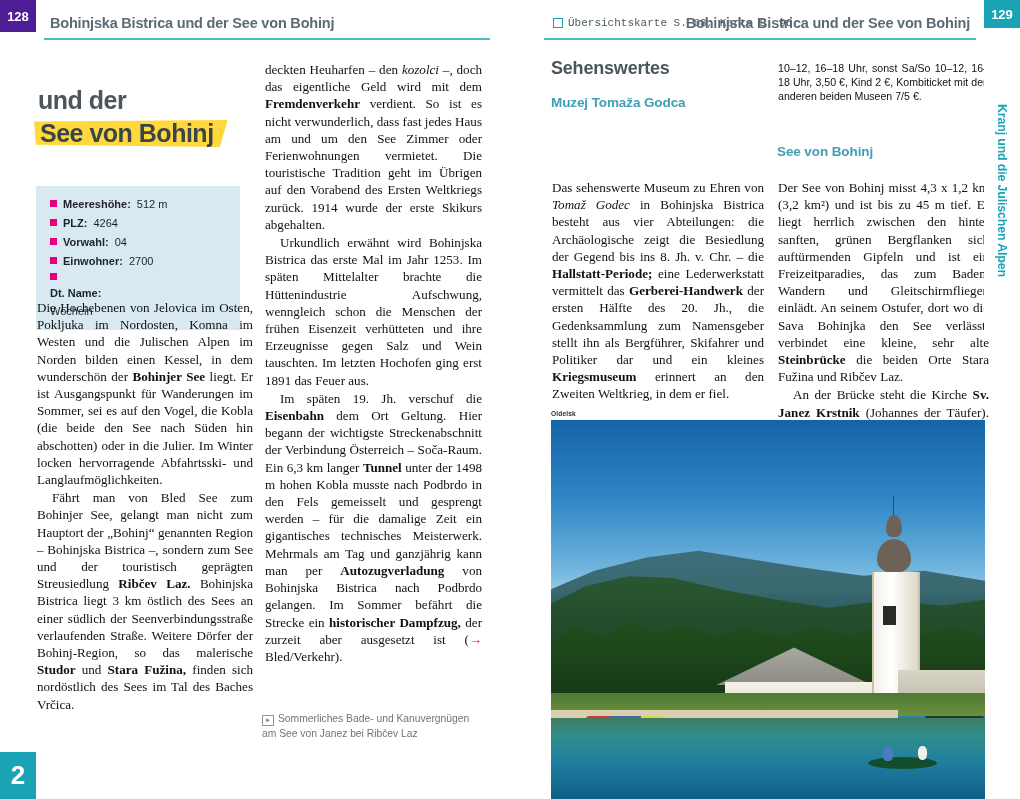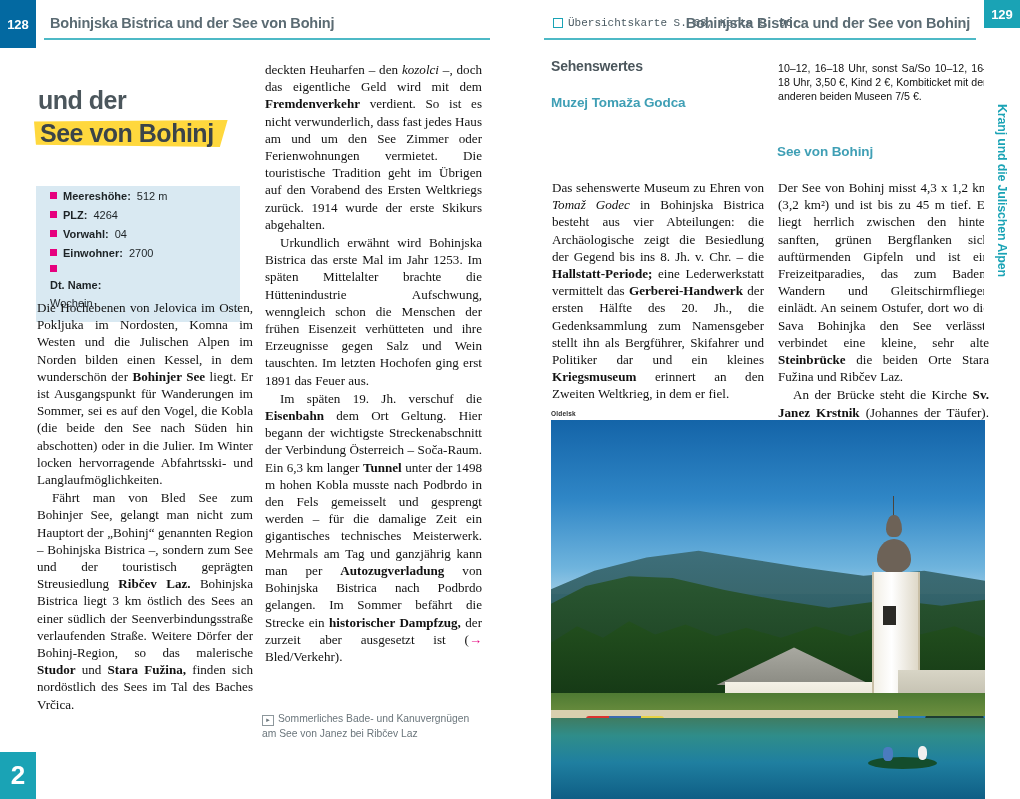--- a/index.html
+++ b/index.html
@@ -5,22 +5,22 @@
   html,body{margin:0;padding:0;}
   body{
     width:1020px;height:799px;background:#ffffff;
     font-family:"Liberation Serif", serif;
     overflow:hidden;position:relative;
   }
   .page{position:absolute;inset:0;}
 
   
   .hdr-left-tab{
-    position:absolute;left:0;top:0;width:36px;height:48px;
-    background:#0369a1;color:#fff;
+    position:absolute;left:0;top:0;width:36px;height:32px;
+    background:#4c1d95;color:#fff;
     font-family:"Liberation Sans",sans-serif;font-weight:bold;font-size:13px;
     display:flex;align-items:center;justify-content:center;
   }
   .hdr-left-title{
     position:absolute;left:50px;top:15px;
     font-family:"Liberation Sans",sans-serif;font-weight:bold;font-size:14.5px;
     color:#5b6b73;letter-spacing:-0.2px;white-space:nowrap;
   }
   .hdr-left-rule{
     position:absolute;left:44px;top:38px;width:446px;height:2px;background:#4db9c6;
@@ -60,21 +60,21 @@
   }
   .title .hl::before{
     content:"";position:absolute;left:0;top:2px;right:0;bottom:1px;
     background:#ffd83d;z-index:-1;
     clip-path:polygon(0 6%,100% 0,96% 100%,1% 92%);
   }
   .title .hl span{position:relative;z-index:1;}
 
   
   .infobox{
-    position:absolute;left:36px;top:186px;width:204px;padding:4px 10px 12px 14px;
+    position:absolute;left:36px;top:186px;width:204px;padding:12px 10px 12px 14px;
     background:#d9e9f2;box-sizing:border-box;
   }
   .infobox .row{
     font-family:"Liberation Sans",sans-serif;font-size:11px;color:#1d2326;
     line-height:1.1;margin-bottom:7px;display:flex;align-items:baseline;gap:6px;
   }
   .infobox .row:last-child{margin-bottom:0;flex-direction:column;}
   .bullet{
     display:inline-block;width:7px;height:7px;background:#e6007e;flex:none;
     position:relative;top:-1px;
@@ -96,21 +96,21 @@
   .col-r1{left:551px;top:178px;width:214px;}
   .col-r2{left:777px;top:60px;width:213px;}
 
   b{font-weight:bold;}
   i{font-style:italic;}
   .arrow{color:#e6007e;font-weight:bold;}
 
   
   .h-section{
     position:absolute;left:551px;top:58px;
-    font-family:"Liberation Sans",sans-serif;font-weight:bold;font-size:14px;
+    font-family:"Liberation Sans",sans-serif;font-weight:bold;font-size:18px;
     color:#4b565c;letter-spacing:-0.2px;
   }
   .h-sub{
     position:absolute;left:551px;top:95px;
     font-family:"Liberation Sans",sans-serif;font-weight:bold;font-size:13.5px;
     color:#3f9fb5;letter-spacing:-0.1px;
   }
   .h-sub2{
     position:absolute;left:777px;top:144px;
     font-family:"Liberation Sans",sans-serif;font-weight:bold;font-size:13.5px;

